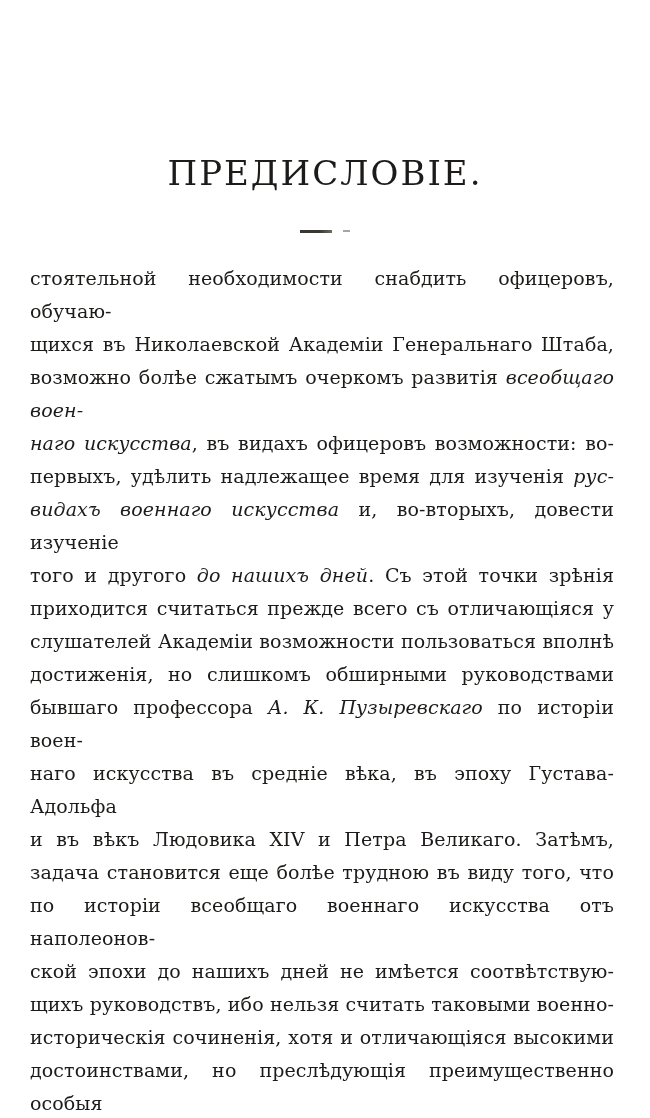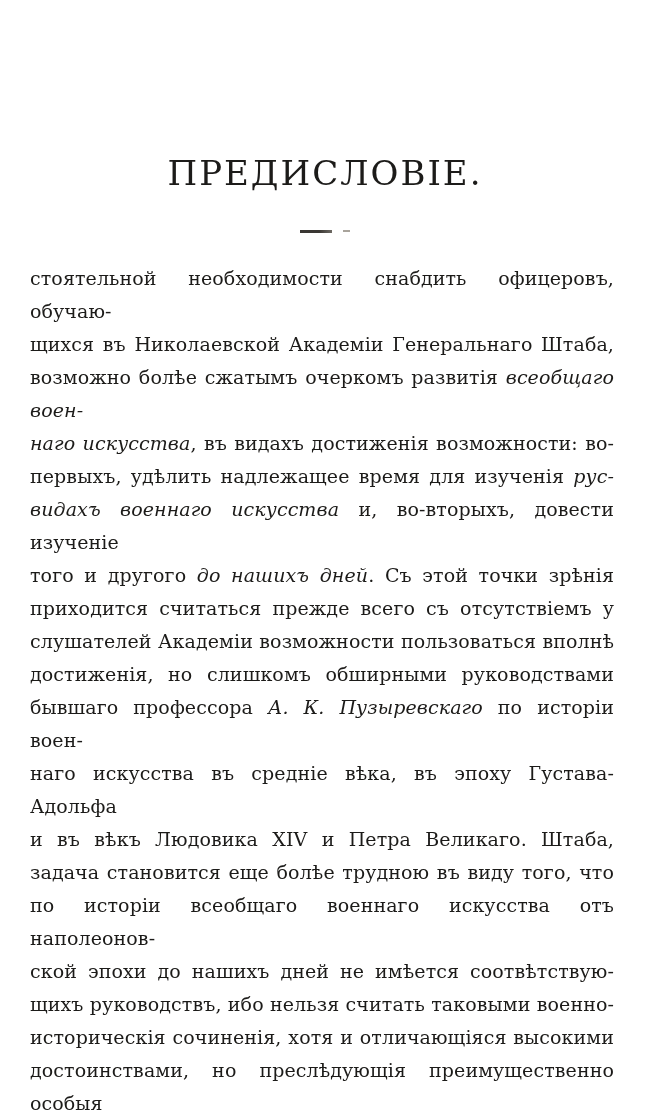--- a/index.html
+++ b/index.html
@@ -78,30 +78,30 @@
 
   <div class="divider">
     <div class="divider-main"></div>
     <div class="divider-faint"></div>
   </div>
 
   <div class="body-text" id="paragraph">
       <div class="line"><span class="seg-regular">стоятельной необходимости снабдить офицеровъ, обучаю-</span></div>
       <div class="line"><span class="seg-regular">щихся въ Николаевской Академіи Генеральнаго Штаба,</span></div>
       <div class="line"><span class="seg-regular">возможно болѣе сжатымъ очеркомъ развитія </span><span class="seg-italic">всеобщаго воен-</span></div>
-      <div class="line"><span class="seg-italic">наго искусства</span><span class="seg-regular">, въ видахъ достиженія возможности: во-</span></div>
+      <div class="line"><span class="seg-italic">наго искусства</span><span class="seg-regular">, въ видахъ офицеровъ возможности: во-</span></div>
       <div class="line"><span class="seg-regular">первыхъ, удѣлить надлежащее время для изученія </span><span class="seg-italic">рус-</span></div>
       <div class="line"><span class="seg-italic">видахъ военнаго искусства</span><span class="seg-regular"> и, во-вторыхъ, довести изученіе</span></div>
       <div class="line"><span class="seg-regular">того и другого </span><span class="seg-italic">до нашихъ дней</span><span class="seg-regular">. Съ этой точки зрѣнія</span></div>
-      <div class="line"><span class="seg-regular">приходится считаться прежде всего съ отсутствіемъ у</span></div>
+      <div class="line"><span class="seg-regular">приходится считаться прежде всего съ отличающіяся у</span></div>
       <div class="line"><span class="seg-regular">слушателей Академіи возможности пользоваться вполнѣ</span></div>
       <div class="line"><span class="seg-regular">достиженія, но слишкомъ обширными руководствами</span></div>
       <div class="line"><span class="seg-regular">бывшаго профессора </span><span class="seg-italic">А. К. Пузыревскаго</span><span class="seg-regular"> по исторіи воен-</span></div>
       <div class="line"><span class="seg-regular">наго искусства въ средніе вѣка, въ эпоху Густава-Адольфа</span></div>
-      <div class="line"><span class="seg-regular">и въ вѣкъ Людовика XIV и Петра Великаго. Штаба,</span></div>
+      <div class="line"><span class="seg-regular">и въ вѣкъ Людовика XIV и Петра Великаго. Затѣмъ,</span></div>
       <div class="line"><span class="seg-regular">задача становится еще болѣе трудною въ виду того, что</span></div>
       <div class="line"><span class="seg-regular">по исторіи всеобщаго военнаго искусства отъ наполеонов-</span></div>
       <div class="line"><span class="seg-regular">ской эпохи до нашихъ дней не имѣется соотвѣтствую-</span></div>
       <div class="line"><span class="seg-regular">щихъ руководствъ, ибо нельзя считать таковыми военно-</span></div>
       <div class="line"><span class="seg-regular">историческія сочиненія, хотя и отличающіяся высокими</span></div>
       <div class="line"><span class="seg-regular">достоинствами, но преслѣдующія преимущественно особыя</span></div>
     </div>
 
 </div>
 

